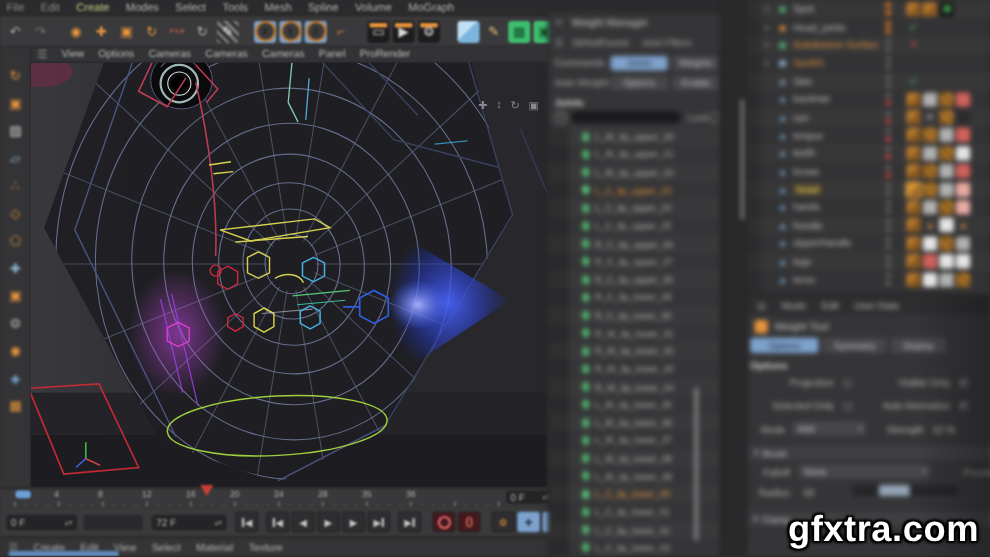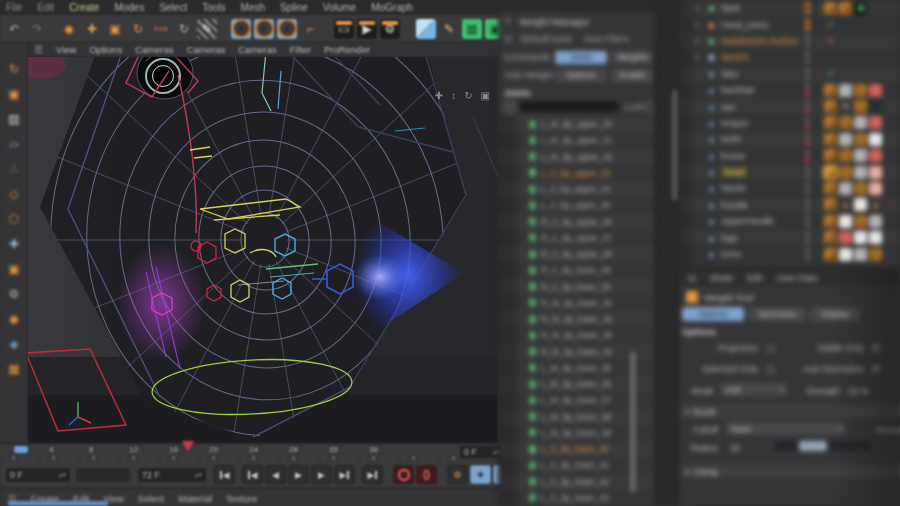--- a/index.html
+++ b/index.html
@@ -205,21 +205,21 @@
       <div class="tb" style="color: rgb(168, 184, 200); opacity: 0.6;">▦</div>
     </div>
 
   <div id="vpmenu" class="abs b08">
     <span class="burger">☰</span>
   <span>View</span>
       <span>Options</span>
       <span>Cameras</span>
       <span>Cameras</span>
       <span>Cameras</span>
-      <span>Filter</span>
+      <span>Panel</span>
       <span>ProRender</span>
     </div>
 
   <div id="sidebar" class="abs b15">
       <span class="sbi" style="color: rgb(232, 149, 60);">↻</span>
       <span class="sbi" style="color: rgb(232, 149, 60);">▣</span>
       <span class="sbi" style="color: rgb(208, 208, 208);">▨</span>
       <span class="sbi" style="color: rgb(143, 184, 216);">▱</span>
       <span class="sbi" style="color: rgb(232, 149, 60);">∴</span>
       <span class="sbi" style="color: rgb(232, 149, 60);">◇</span>
@@ -889,13 +889,14 @@
     <span class="abs" style="left:50px;top:174px;color:#c8c8c8">10</span>
     <div id="slider">
         <div id="sliderhandle"></div>
       </div>
     <div class="secbar" style="top:196px">
         <span style="margin-right:4px;font-size:7px">▸</span>
         <span>Clamp</span>
       </div>
   </div>
 
+  <div id="watermark" class="abs">gfxtra.com</div>
 </div>
 
 </body></html>

